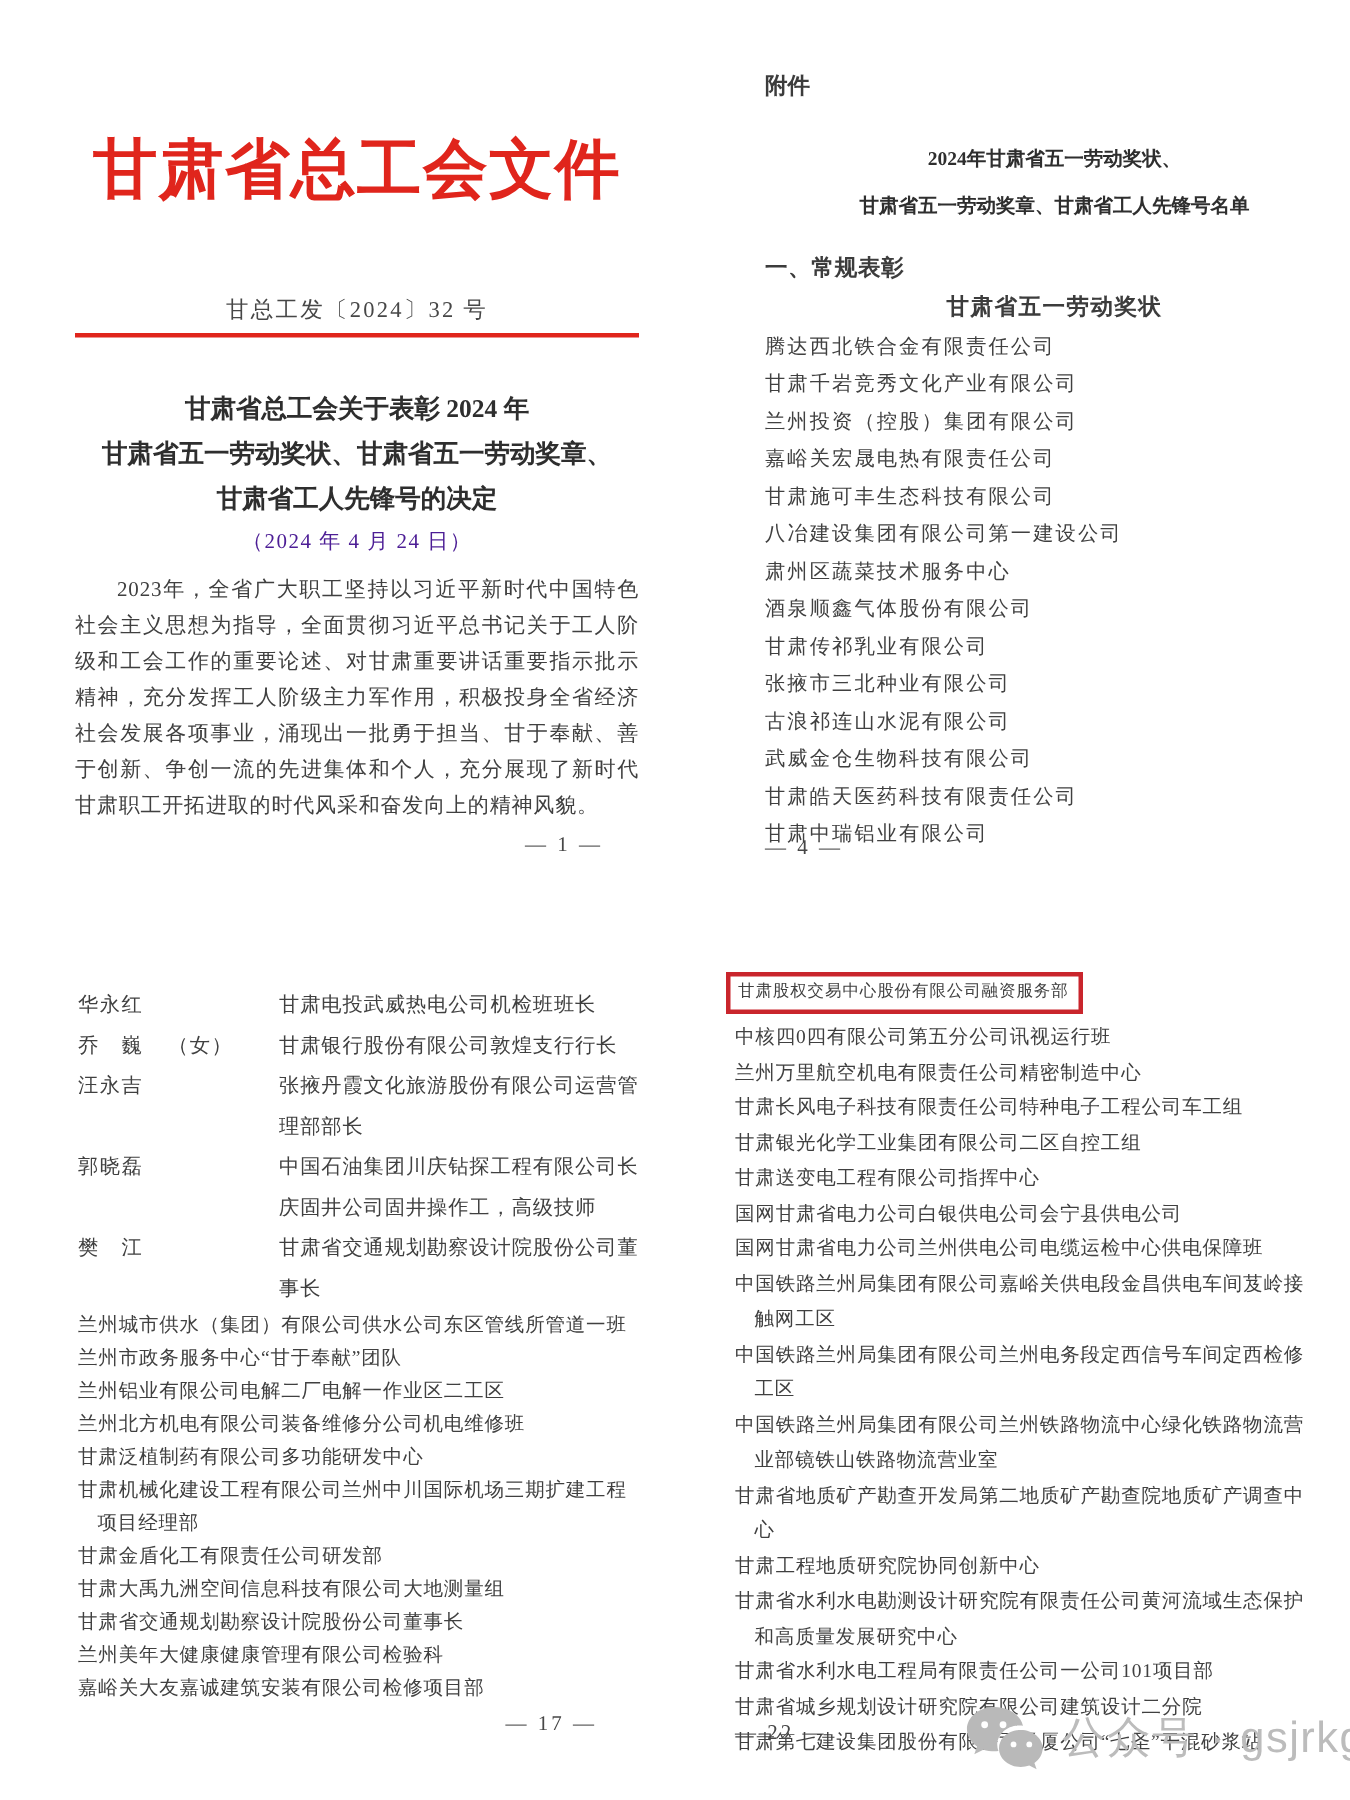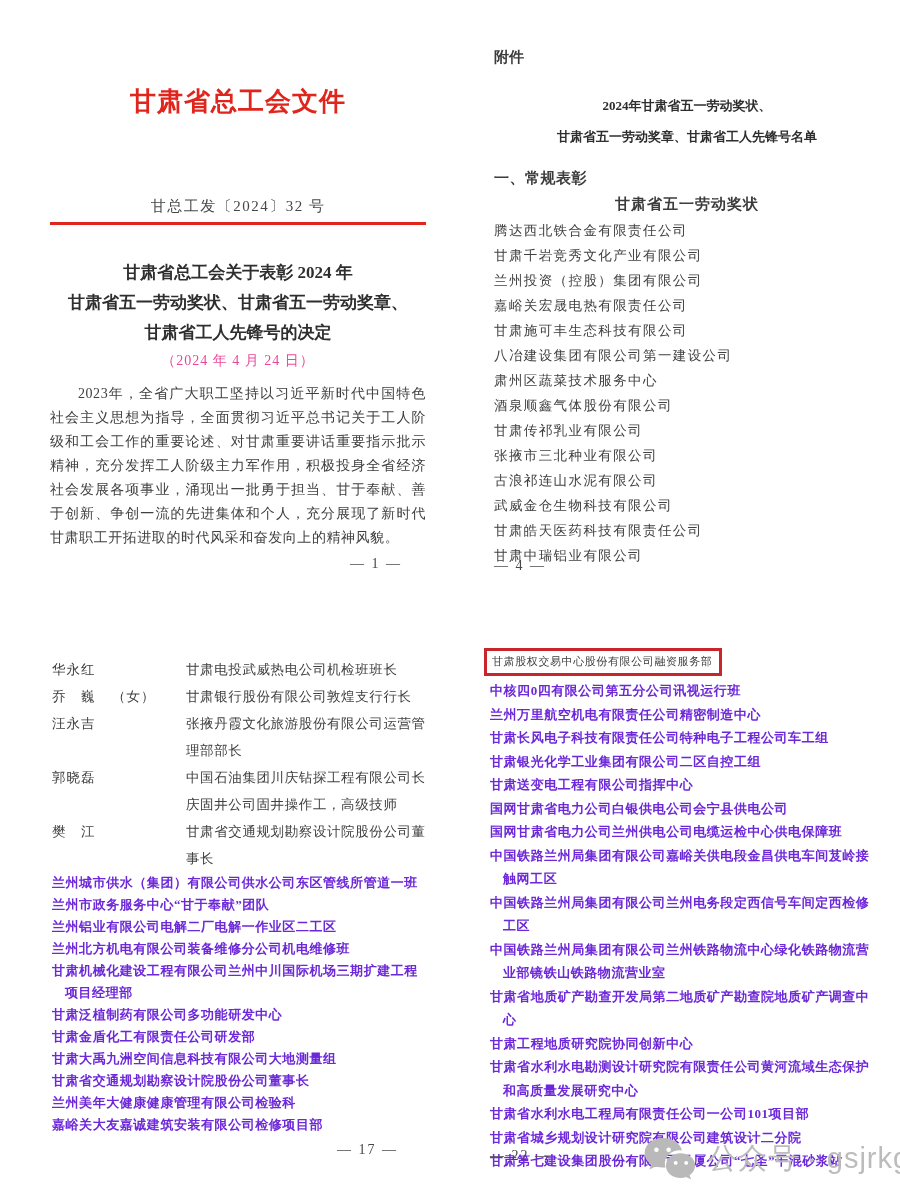--- a/index.html
+++ b/index.html
@@ -9,71 +9,71 @@
     font-family:"Liberation Serif","DejaVu Serif",serif;
     color:var(--ink,#3a3a3a);
   }
   .page{position:absolute;}
   .sans{font-family:"Liberation Sans","DejaVu Sans",sans-serif;}
 
   
   .p1{left:50px;top:0;width:376px;height:600px;}
   .masthead{
     position:absolute;top:84px;left:0;width:100%;
-    text-align:center;font-size:26px;font-weight:bold;
+    text-align:center;font-size:43px;font-weight:bold;
     color:var(--accent-red,#e0251c);letter-spacing:1px;white-space:nowrap;
   }
   .docnum{
     position:absolute;top:197px;left:0;width:100%;
     text-align:center;font-size:15px;letter-spacing:1.5px;color:#474747;
   }
   .redline{
     position:absolute;top:222px;left:0;width:100%;height:3px;
     background:var(--accent-red,#e0251c);
   }
   .doc-title{
     position:absolute;top:258px;left:-12px;width:400px;
     text-align:center;font-size:17px;font-weight:bold;line-height:30px;color:#2e2e2e;
   }
   .doc-date{
     position:absolute;top:352px;left:0;width:100%;
-    text-align:center;font-size:14px;color:#ec4899;letter-spacing:1px;
+    text-align:center;font-size:14px;color:#4c1d95;letter-spacing:1px;
   }
   .body-text{
     position:absolute;top:382px;left:0;width:100%;margin:0;
     font-size:14px;line-height:24px;letter-spacing:0.55px;
     text-align:justify;text-indent:2em;color:#404040;
   }
   .pageno{font-size:14px;color:#474747;letter-spacing:2px;}
   .p1 .pageno{position:absolute;top:556px;right:24px;}
 
   
-  .p2{left:492px;top:0;width:390px;height:600px;}
+  .p2{left:508px;top:0;width:390px;height:600px;}
   .attach{position:absolute;top:48px;left:2px;font-size:15px;font-weight:bold;color:#3c3c3c;}
   .ann-title{
     position:absolute;top:90px;left:-10px;width:410px;
     text-align:center;font-size:13px;font-weight:bold;line-height:31px;color:#2e2e2e;
   }
   .section-head{position:absolute;top:169px;left:2px;font-size:15px;font-weight:bold;color:#3c3c3c;letter-spacing:0.5px;}
   .sub-head-1{position:absolute;top:195px;left:0;width:100%;text-align:center;font-size:15px;font-weight:bold;color:#3c3c3c;letter-spacing:1px;}
   .plainlist{list-style:none;margin:0;padding:0;}
   .p2 .plainlist{position:absolute;top:218px;left:2px;width:100%;}
   .p2 .plainlist li{font-size:13.5px;line-height:25px;letter-spacing:1.4px;color:#404040;}
   .p2 .pageno{position:absolute;top:558px;left:2px;}
 
   
   .p3{left:52px;top:656px;width:374px;height:520px;}
   .awardee-row{display:flex;font-size:13.5px;line-height:27px;color:#404040;}
   .awardee-name{width:60px;flex:none;letter-spacing:1px;}
   .awardee-gender{width:74px;flex:none;letter-spacing:1px;}
   .awardee-title{flex:1;letter-spacing:0.6px;}
   .sub-head-2{margin:2px 0 3px 0;text-align:center;font-size:15px;font-weight:bold;color:#3c3c3c;letter-spacing:1px;line-height:24px;}
   .hanglist li{
-    font-size:13px;line-height:22px;letter-spacing:0.55px;color:#6d28d9;
-    padding-left:1em;text-indent:-1em;font-weight:bold;
+    font-size:13px;line-height:22px;letter-spacing:0.55px;color:#404040;
+    padding-left:1em;text-indent:-1em;
   }
   .p3 .pageno{position:absolute;bottom:18px;right:28px;}
 
   
   .p4{left:490px;top:648px;width:392px;height:530px;}
   .boxed-item{
     display:inline-block;border:3px solid var(--box-red,#c9252c);
     padding:1px 7px 2px 5px;margin:0 0 3px -6px;
     font-size:11px;letter-spacing:0.6px;color:#404040;line-height:19px;
   }
@@ -157,22 +157,22 @@
       <span class="awardee-name">樊　江</span>
       <span class="awardee-gender"></span>
       <span class="awardee-title">甘肃省交通规划勘察设计院股份公司董事长</span>
     </div>
     </div>
   <ul class="plainlist hanglist">
       <li>兰州城市供水（集团）有限公司供水公司东区管线所管道一班</li>
       <li>兰州市政务服务中心“甘于奉献”团队</li>
       <li>兰州铝业有限公司电解二厂电解一作业区二工区</li>
       <li>兰州北方机电有限公司装备维修分公司机电维修班</li>
+      <li>甘肃泛植制药有限公司多功能研发中心</li>
       <li>甘肃机械化建设工程有限公司兰州中川国际机场三期扩建工程项目经理部</li>
-      <li>甘肃泛植制药有限公司多功能研发中心</li>
       <li>甘肃金盾化工有限责任公司研发部</li>
       <li>甘肃大禹九洲空间信息科技有限公司大地测量组</li>
       <li>甘肃省交通规划勘察设计院股份公司董事长</li>
       <li>兰州美年大健康健康管理有限公司检验科</li>
       <li>嘉峪关大友嘉诚建筑安装有限公司检修项目部</li>
     </ul>
   <div class="pageno">— 17 —</div>
 </section>
 
 <section class="page p4">

